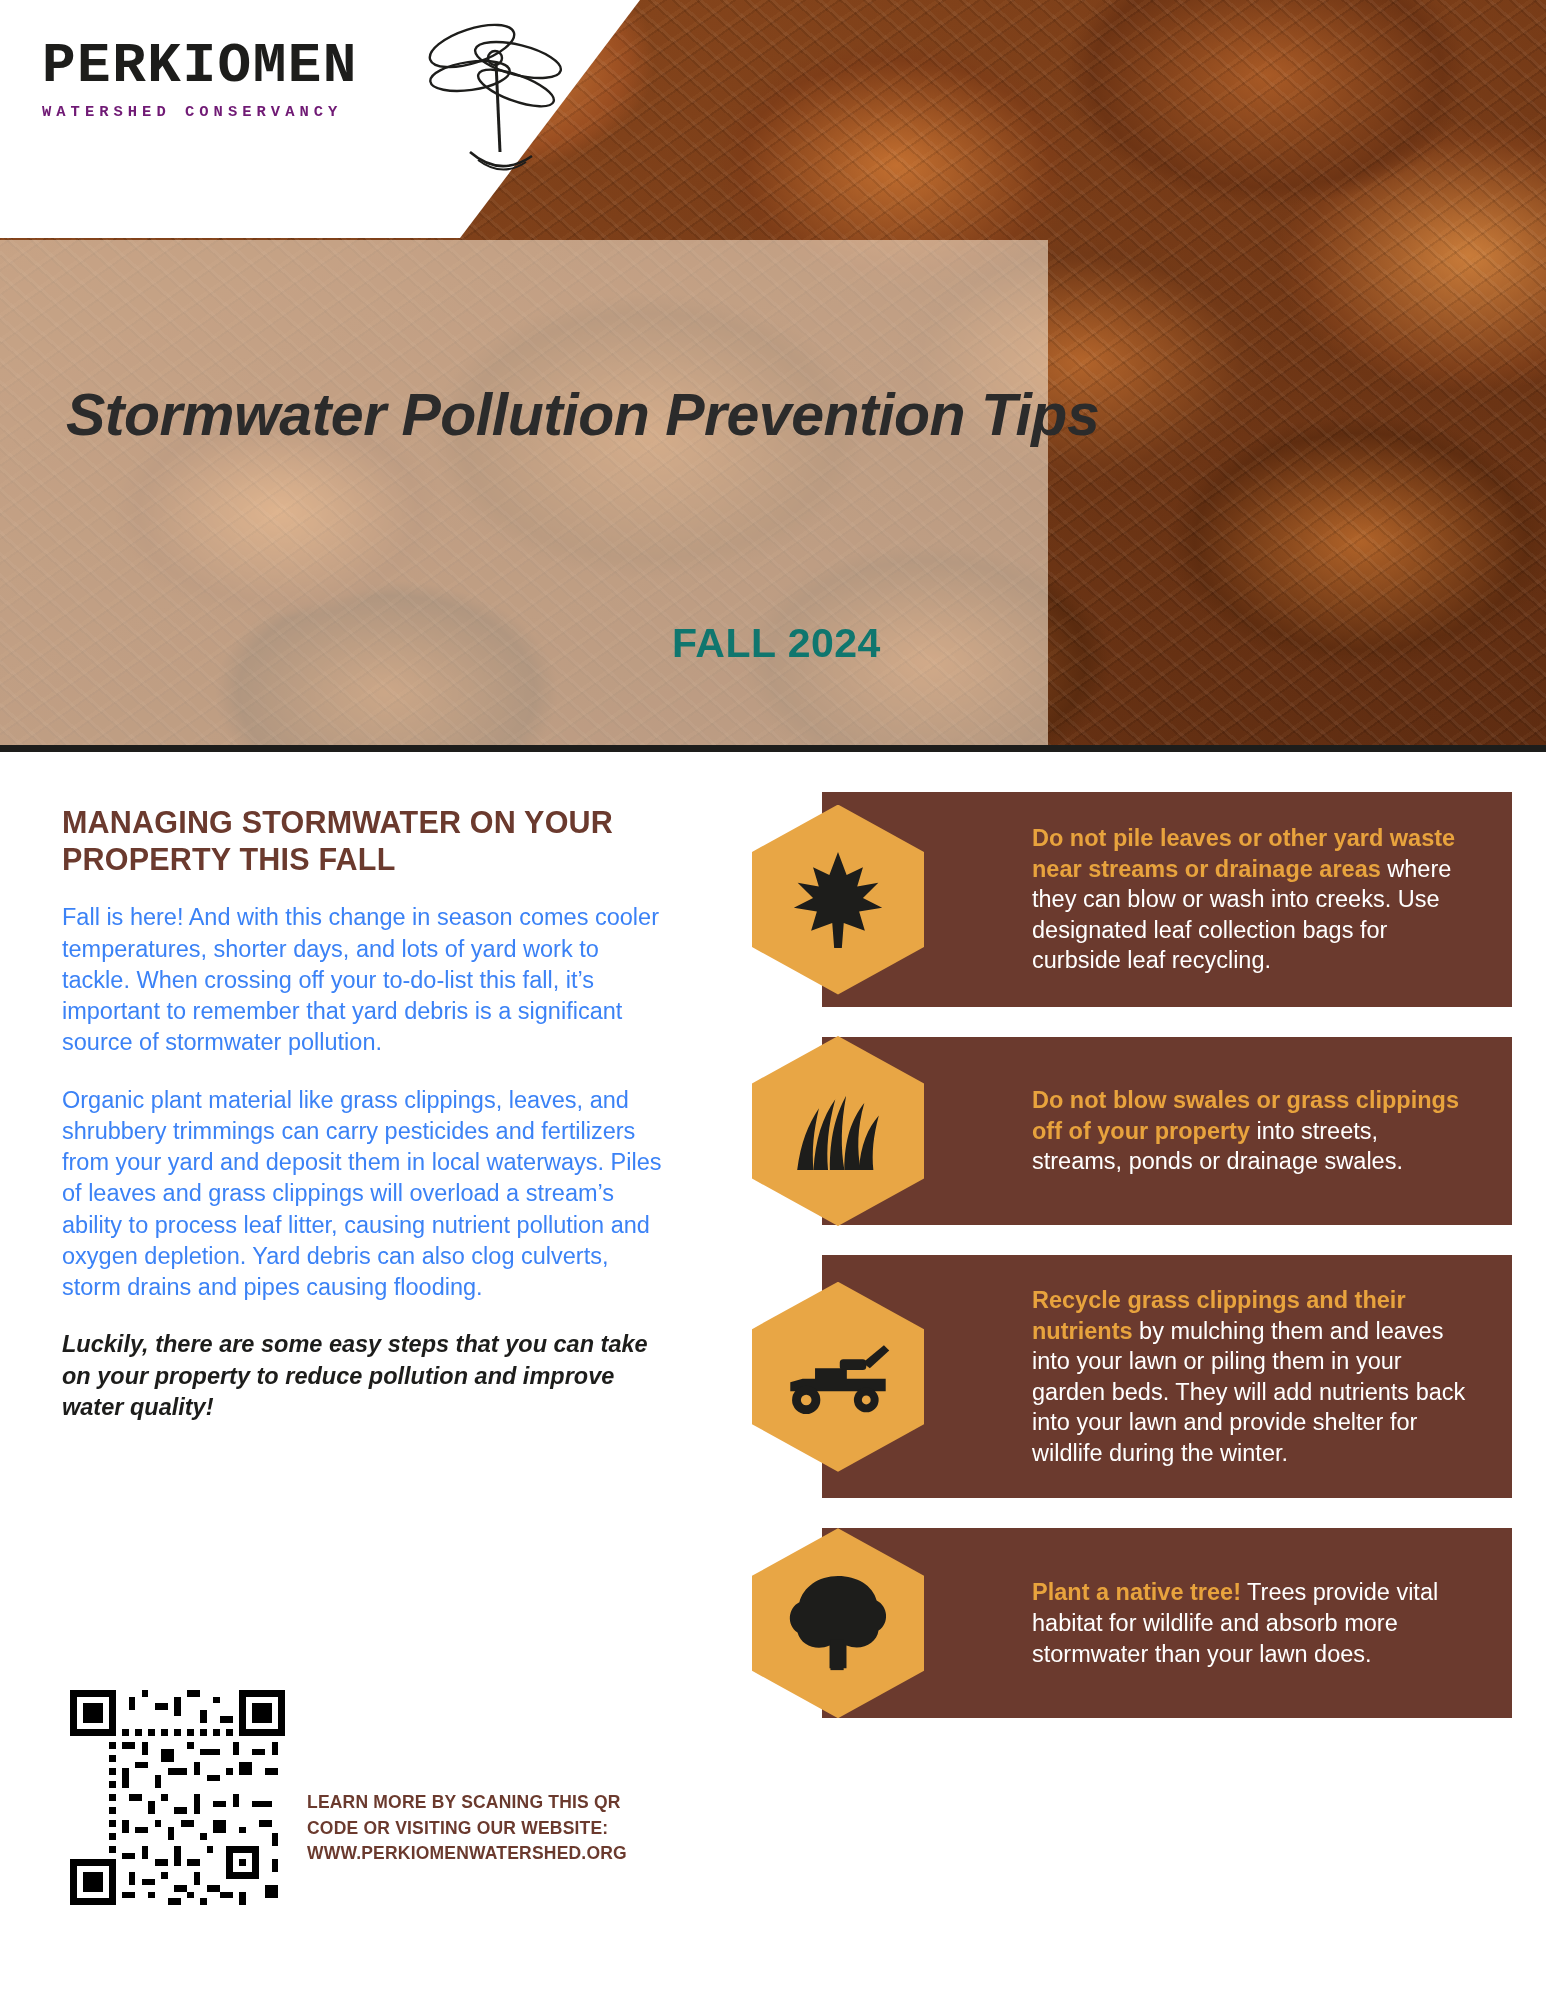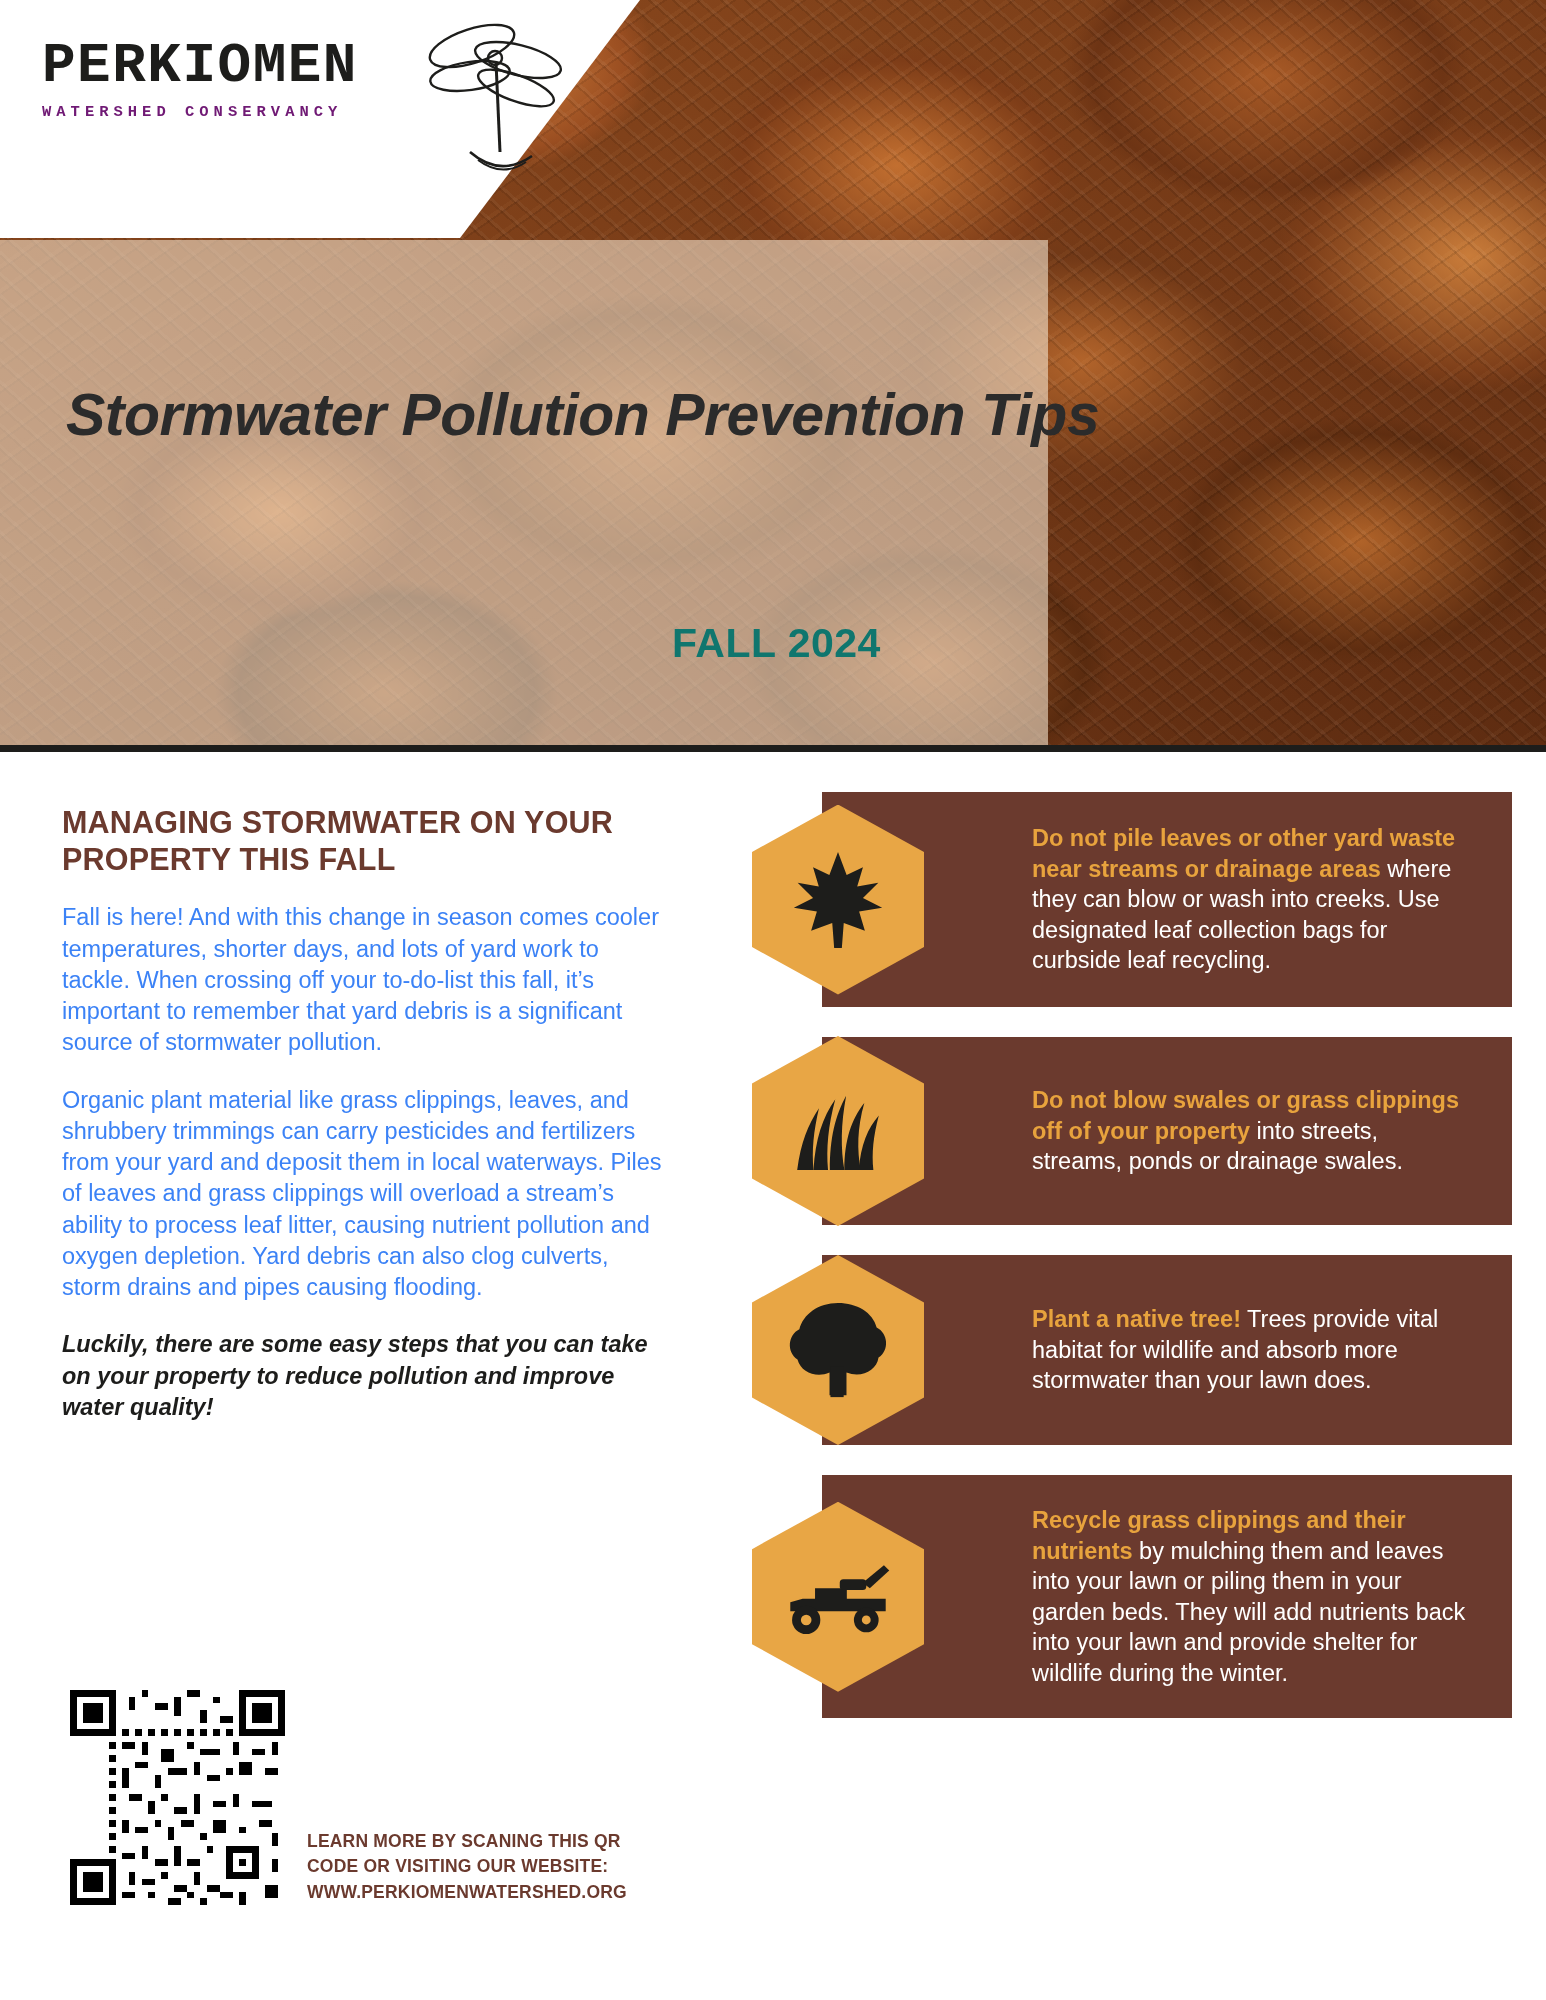--- a/index.html
+++ b/index.html
@@ -169,21 +169,21 @@
     font-weight: 700;
     font-style: italic;
   }
 
   
   .qr-block {
     position: absolute;
     left: 70px;
     top: 1690px;
     display: flex;
-    align-items: flex-end;
+    align-items: center;
     gap: 22px;
   }
   .qr-code {
     width: 215px;
     height: 215px;
     background: #ffffff;
   }
   .qr-text {
     margin-top: 62px;
     width: 370px;
@@ -310,53 +310,53 @@
             </g>
           </svg>
         </div>
         <div class="tip-bar">
           <div class="tip-text">
             <b>Do not blow swales or grass clippings off of your property</b><span> into streets, streams, ponds or drainage swales.</span>
           </div>
         </div>
       </div>
 
-      <div class="tip tip-4">
-        <div class="hex">
-          <svg width="104" height="98" viewBox="0 0 110 104">
-            <g fill="#1d1d1b">
-              <path d="M55 2 C34 2 18 14 14 30 C2 36 0 54 12 62 C16 76 32 82 46 76 L46 100 L64 100 L64 76 C80 82 96 74 98 60 C110 52 108 34 96 28 C92 12 75 2 55 2 Z"></path>
-              <rect x="47" y="70" width="14" height="32"></rect>
-            </g>
-          </svg>
-        </div>
-        <div class="tip-bar">
-          <div class="tip-text">
-            <b>Plant a native tree!</b><span> Trees provide vital habitat for wildlife and absorb more stormwater than your lawn does.</span>
-          </div>
-        </div>
-      </div>
-
       <div class="tip tip-3">
         <div class="hex">
           <svg width="106" height="82" viewBox="0 0 120 92">
             <g fill="#1d1d1b">
               <path d="M6 52 L6 62 L114 62 L114 48 L70 48 L70 36 L34 36 L34 48 L20 48 Z"></path>
               <rect x="62" y="26" width="30" height="12" rx="4"></rect>
               <path d="M88 30 L112 10 L118 16 L96 36 Z"></path>
               <circle cx="24" cy="72" r="16"></circle>
               <circle cx="92" cy="72" r="14"></circle>
               <circle cx="24" cy="72" r="6" fill="#e8a645"></circle>
               <circle cx="92" cy="72" r="5" fill="#e8a645"></circle>
             </g>
           </svg>
         </div>
         <div class="tip-bar">
           <div class="tip-text">
             <b>Recycle grass clippings and their nutrients</b><span> by mulching them and leaves into your lawn or piling them in your garden beds.  They will add nutrients back into your lawn and provide shelter for wildlife during the winter.</span>
+          </div>
+        </div>
+      </div>
+
+      <div class="tip tip-4">
+        <div class="hex">
+          <svg width="104" height="98" viewBox="0 0 110 104">
+            <g fill="#1d1d1b">
+              <path d="M55 2 C34 2 18 14 14 30 C2 36 0 54 12 62 C16 76 32 82 46 76 L46 100 L64 100 L64 76 C80 82 96 74 98 60 C110 52 108 34 96 28 C92 12 75 2 55 2 Z"></path>
+              <rect x="47" y="70" width="14" height="32"></rect>
+            </g>
+          </svg>
+        </div>
+        <div class="tip-bar">
+          <div class="tip-text">
+            <b>Plant a native tree!</b><span> Trees provide vital habitat for wildlife and absorb more stormwater than your lawn does.</span>
           </div>
         </div>
       </div>
 
     </div>
   </div>
 
   <div class="qr-block">
     <svg class="qr-code" viewBox="0 0 33 33" shape-rendering="crispEdges">
       <rect width="33" height="33" fill="#ffffff"></rect>

